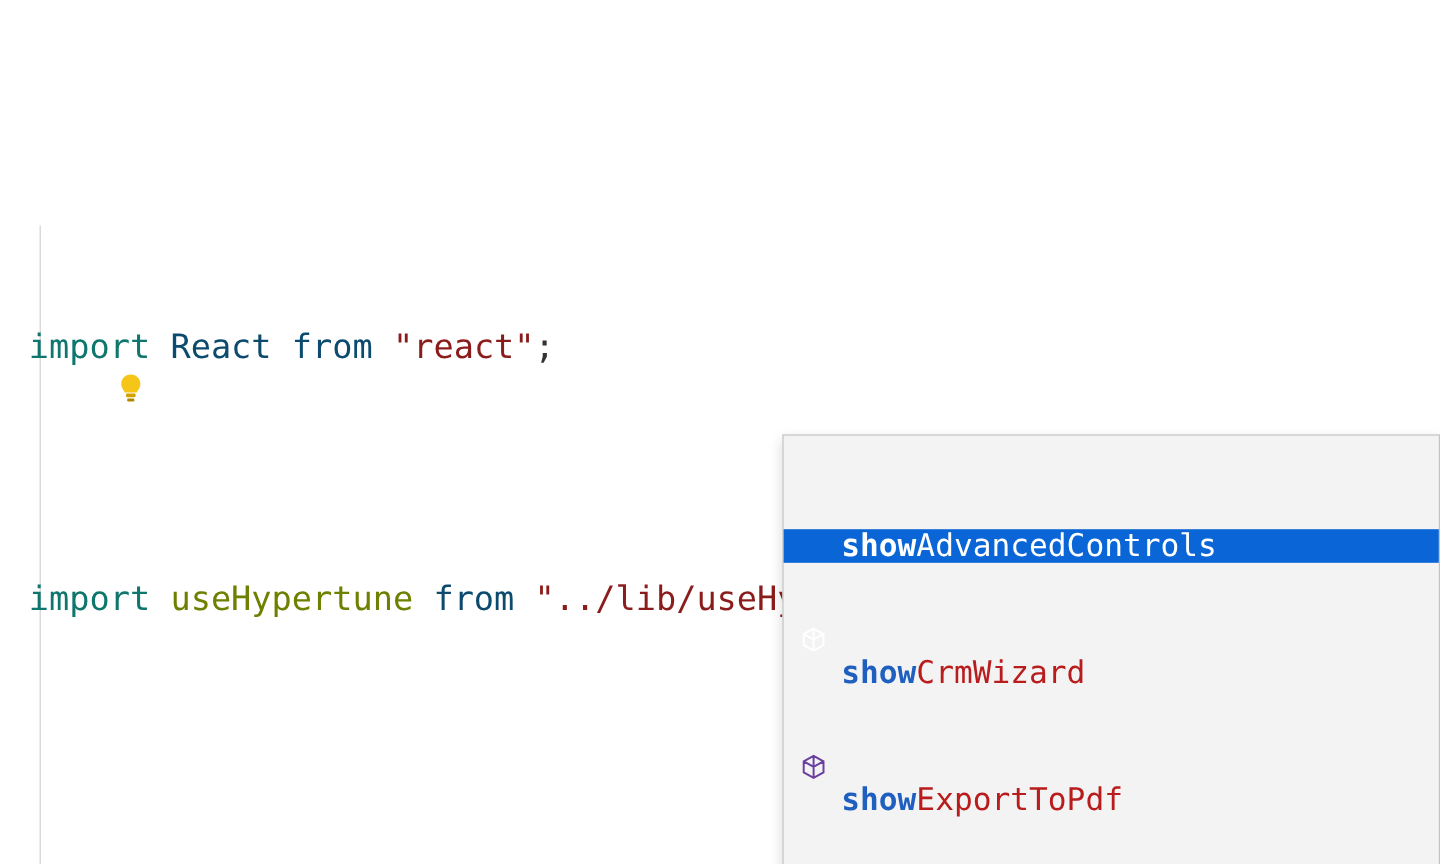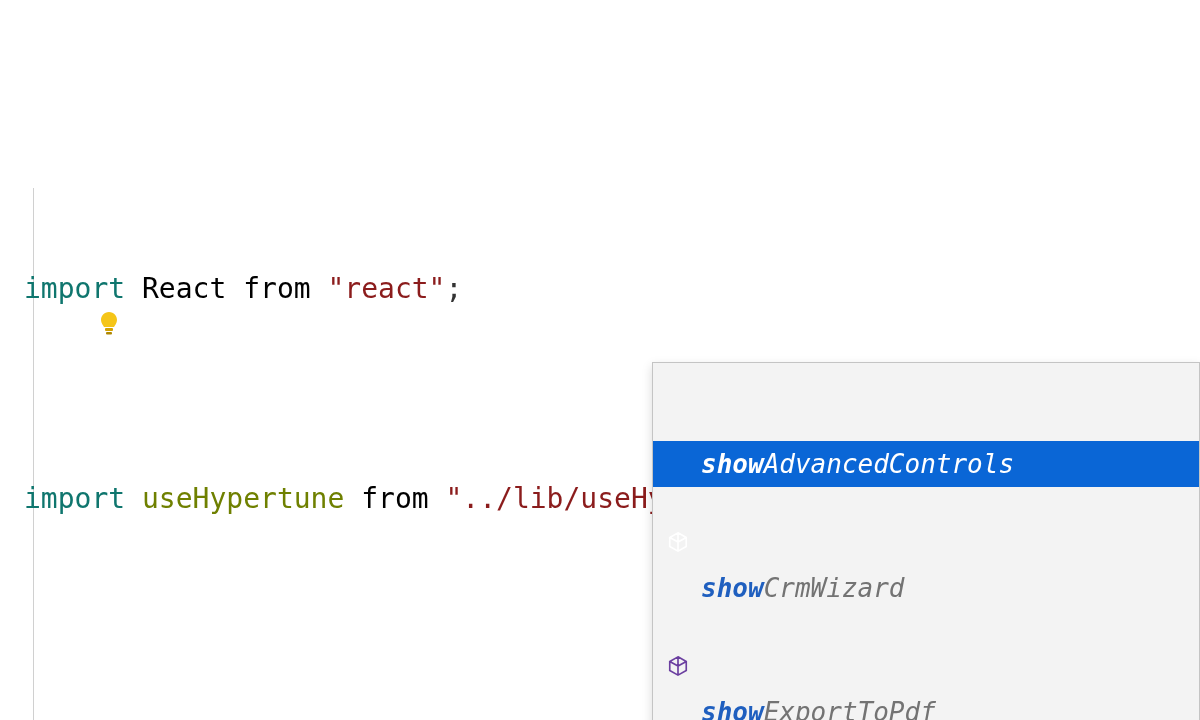--- a/index.html
+++ b/index.html
@@ -15,21 +15,21 @@
   .editor {
     position: relative;
     padding: 16px 0 0 24px;
     white-space: pre;
   }
   .line { position: relative; height: 42px; }
   .line .content { display: inline-block; }
 
   
   .tok-kw       { color: #0f766e; } 
-  .tok-type     { color: #000000; margin-top: 35px; } 
+  .tok-type     { color: #0c4a6e; margin-top: 35px; } 
   .tok-ident-fn { color: #6f8000; }
   .tok-str      { color: #8b1c1c; }
   .tok-punc     { color: #333; }
 
   
   .indent-guide {
     position: absolute;
     left: 33px;
     top: 188px;
     bottom: 214px;
@@ -58,32 +58,31 @@
     border: 1px solid #c4c4c4;
     box-shadow: 0 4px 10px rgba(0,0,0,0.15);
     z-index: 5;
     font-size: 26px;
   }
   .popup-row {
     display: flex;
     align-items: center;
     gap: 12px;
     padding: 6px 14px 6px 14px;
-    height: 46px;
-    font-style: italic;
+    height: 28px;
   }
   .popup-row.selected {
     background: #0a66d6;
     color: #ffffff;
   }
   .popup-row .cube { width: 22px; height: 22px; flex: 0 0 22px; }
   .popup-row .label { white-space: pre; }
   .popup-row .match { font-weight: 700; color: #1f5fbf; }
   .popup-row.selected .match { color: #ffffff; }
-  .popup-row .rest { color: #737373; }
+  .popup-row .rest { color: #b91c1c; }
   .popup-row.selected .rest { color: #ffffff; }
 
   .cube svg { display: block; }
 
 </style>
 </head>
 <body>
 
 <div class="editor">
 

